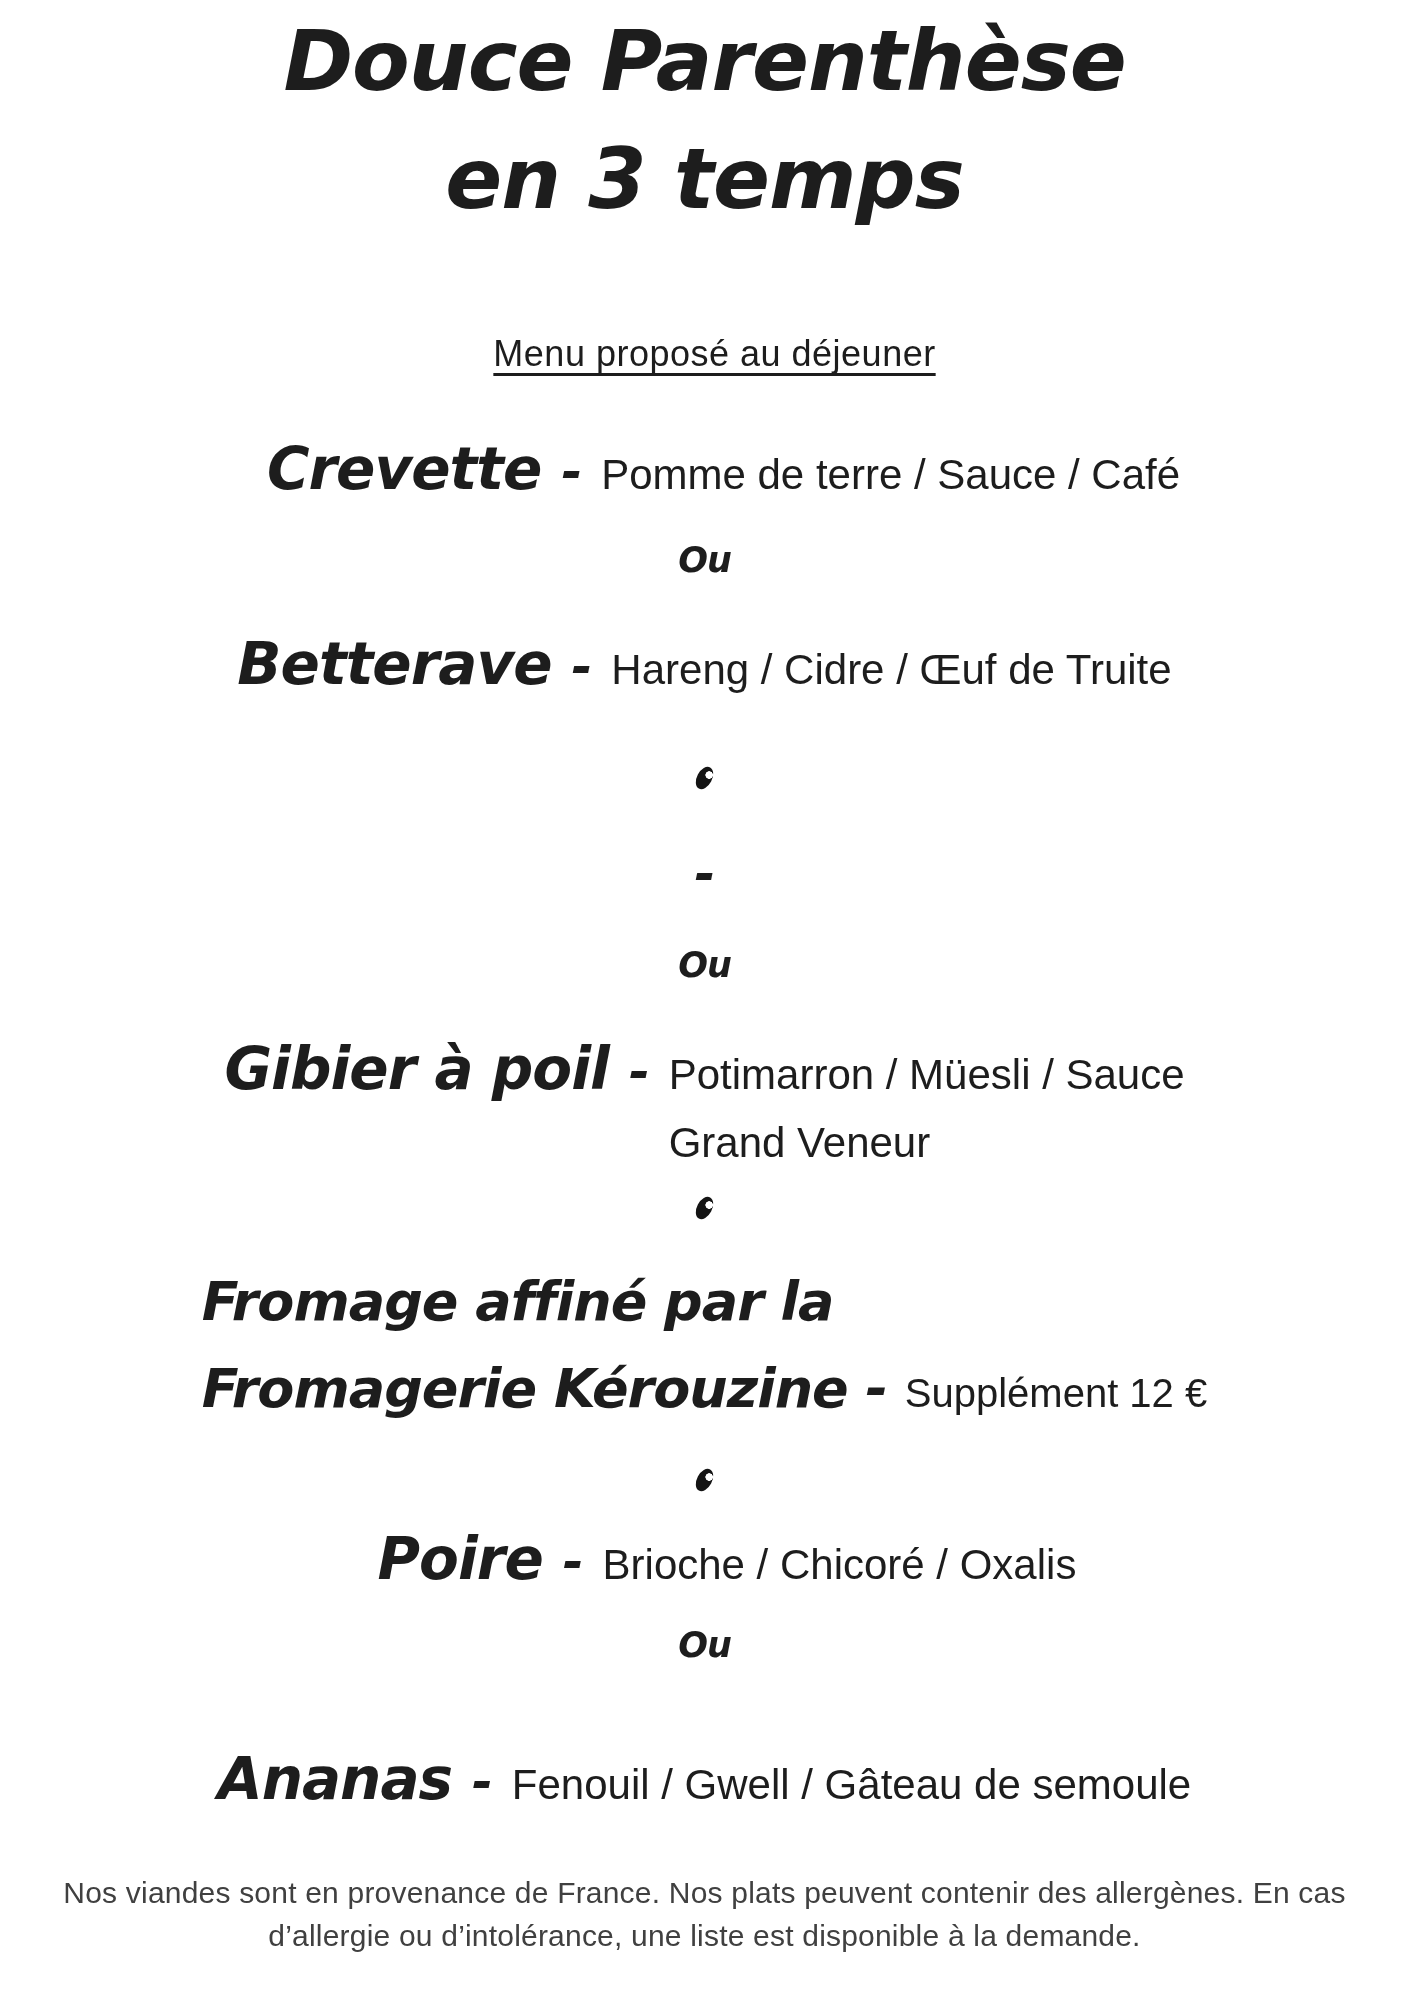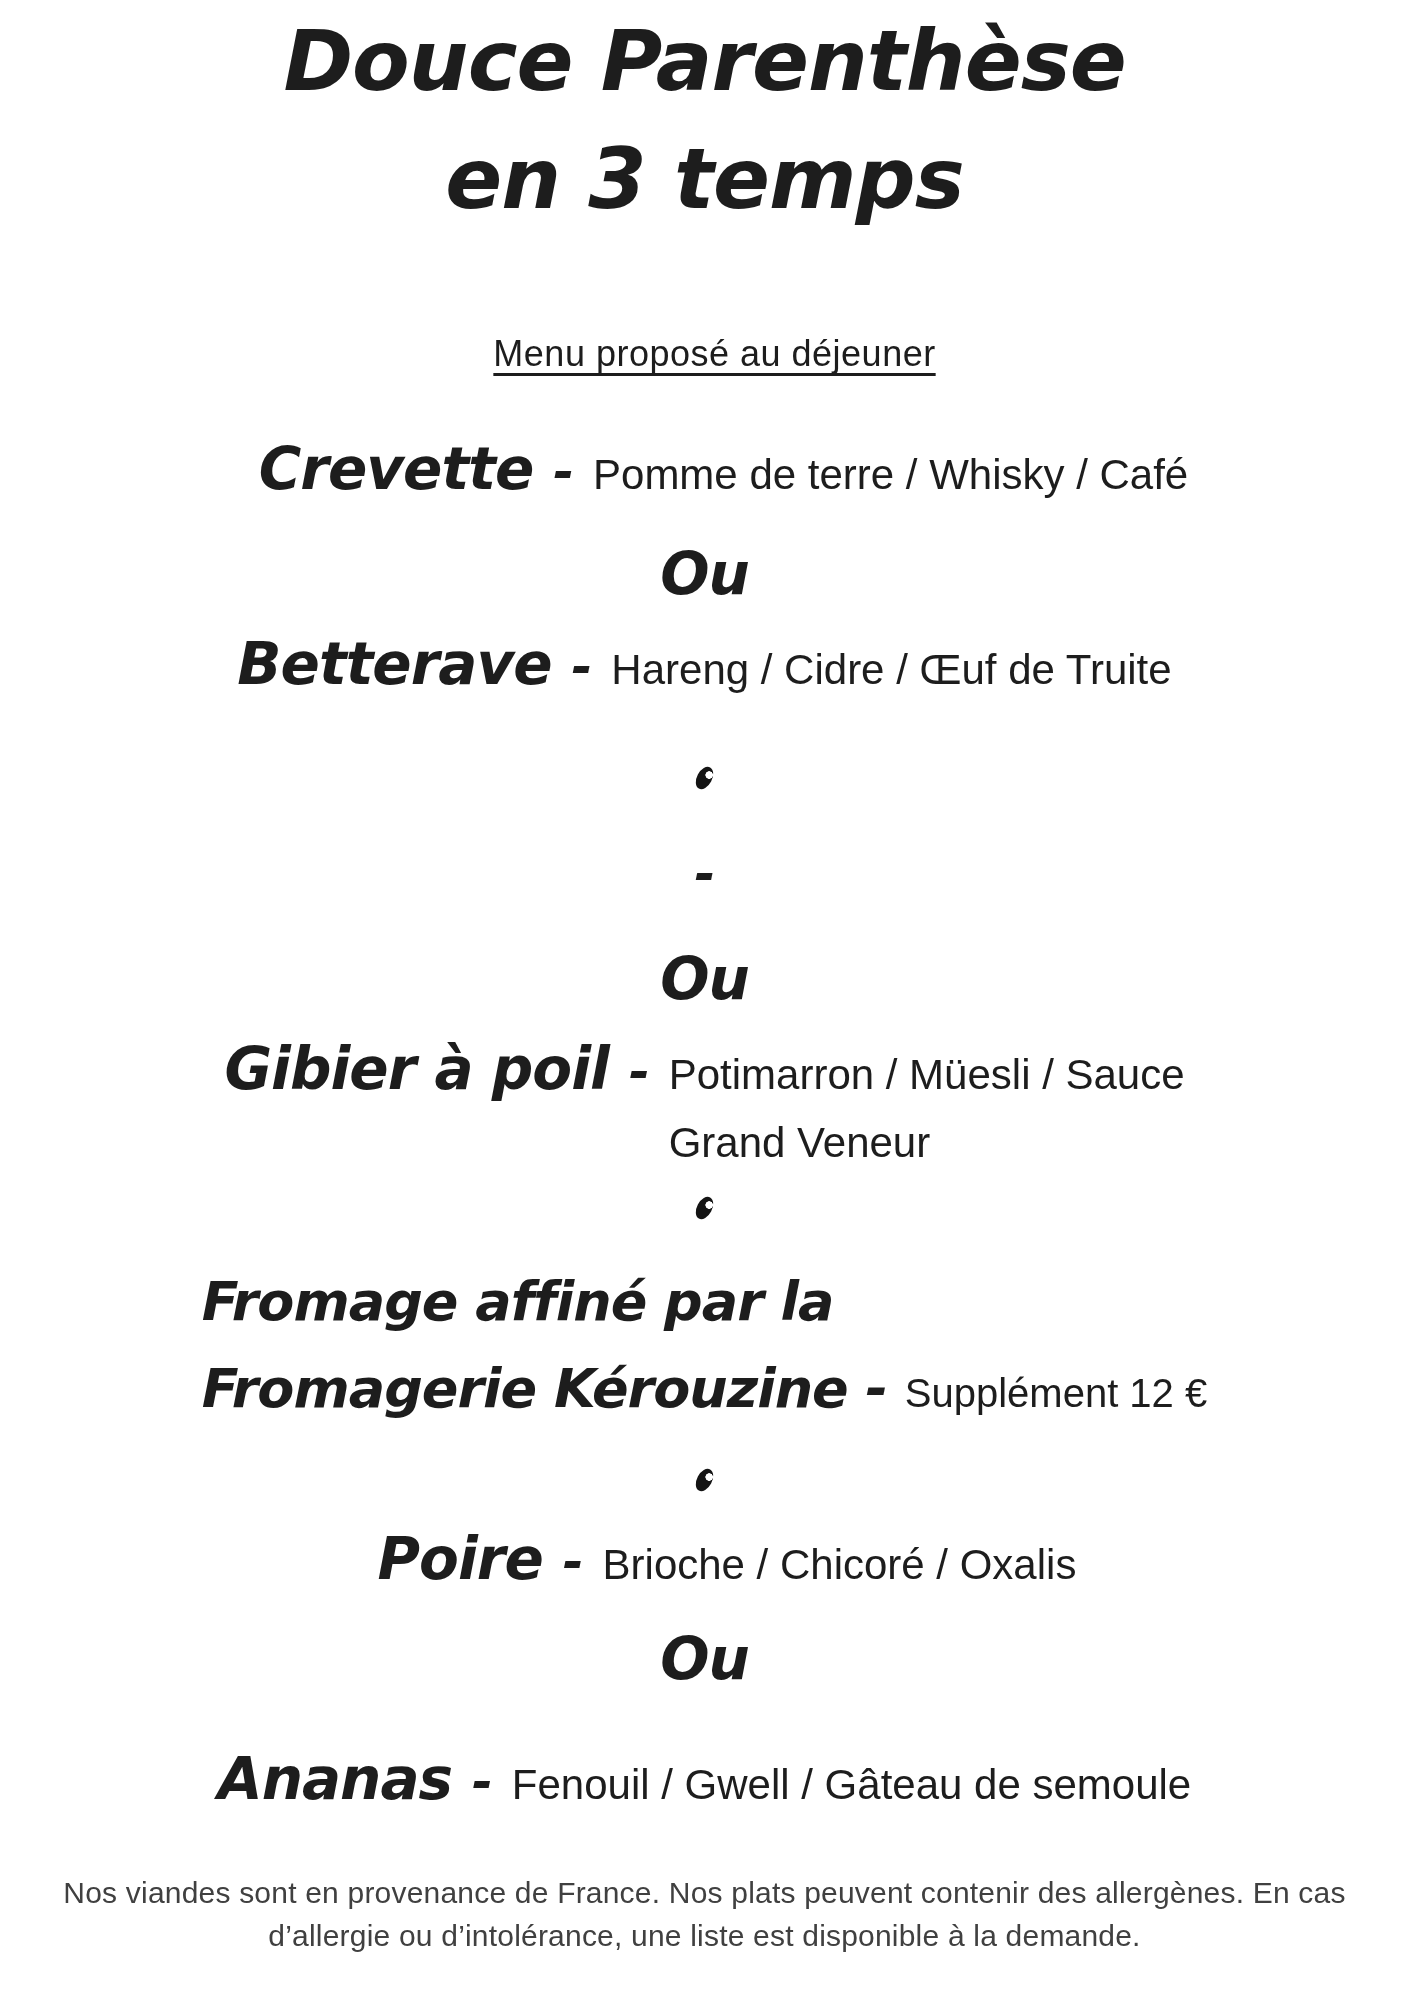--- a/index.html
+++ b/index.html
@@ -57,21 +57,21 @@
     font-size: 50px;
   }
   .dish-desc {
     font-size: 42px;
     font-weight: 400;
     line-height: 1.62;
     white-space: nowrap;
   }
   .dish-desc .desc-line { text-align: left; }
   .or-sep {
-    font-size: 58px;
+    font-size: 35px;
   }
   .dot-row {
     display: flex;
     justify-content: center;
   }
   .dot {
     width: 15px;
     height: 24px;
     border-radius: 50%;
     background: radial-gradient(circle at 68% 30%, #ffffff 0 3.5px, #141414 4px);
@@ -106,21 +106,21 @@
 <div class="menu-page">
 
   <div class="abs script title" style="top: 15px;">Douce Parenthèse</div>
   <div class="abs script title" style="top: 133px;">en 3 temps</div>
 
   <div class="abs subtitle" style="top: 333px;">Menu proposé au déjeuner</div>
 
   <div class="abs dish" style="top: 435px; padding-left: 38px;">
     <span class="script dish-name">Crevette</span>
     <span class="script dish-dash">-</span>
-    <span class="dish-desc">Pomme de terre / Whisky / Café</span>
+    <span class="dish-desc">Pomme de terre / Sauce / Café</span>
   </div>
 
   <div class="abs script or-sep" style="top: 540px;">Ou</div>
 
   <div class="abs dish" style="top: 630px;">
     <span class="script dish-name">Betterave</span>
     <span class="script dish-dash">-</span>
     <span class="dish-desc">Hareng / Cidre / Œuf de Truite</span>
   </div>
 

